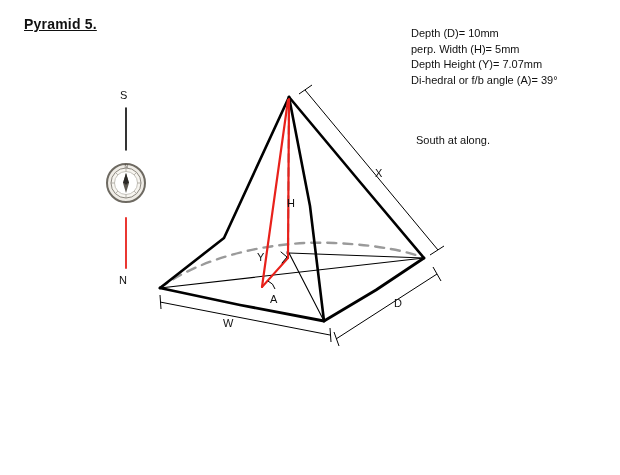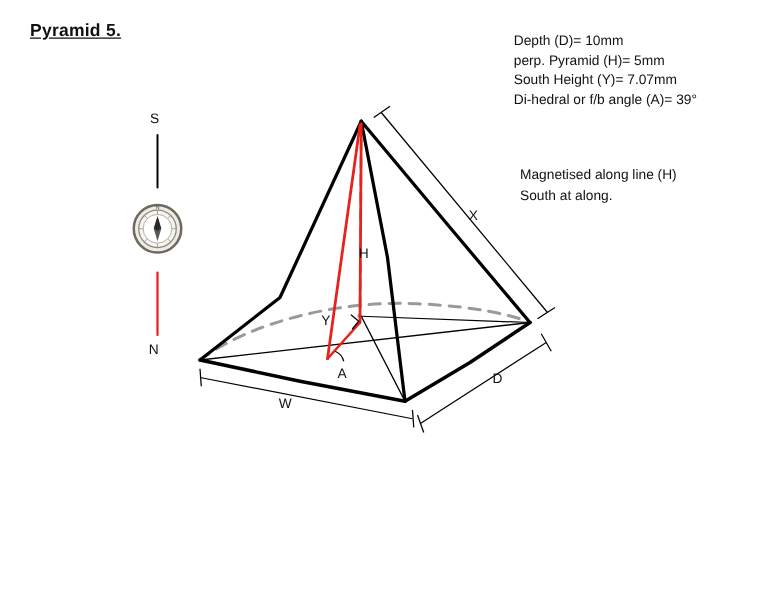--- a/index.html
+++ b/index.html
@@ -154,29 +154,28 @@
       <polygon points="0,-10 3,0 -3,0" fill="#2b2926"></polygon>
       <circle cx="0" cy="0" r="1.6" fill="#2b2926"></circle>
       <text x="0" y="-15.5" text-anchor="middle" font-size="4.5" fill="#4a463f" font-family="Liberation Sans, sans-serif">N</text>
     </g>
   </svg>
 
   <div class="title">Pyramid 5.</div>
 
   <div class="spec-block">
     <span class="spec-line">Depth (D)=  10mm</span>
-    <span class="spec-line">perp. Pyramid (H)= 5mm</span>
-    <span class="spec-line">South Height (Y)= 7.07mm</span>
+    <span class="spec-line">perp. Width (H)= 5mm</span>
+    <span class="spec-line">Depth Height (Y)= 7.07mm</span>
     <span class="spec-line">
       <span>Di-hedral or </span><span class="it">f/b</span><span> angle (A)=  39</span><span>°</span>
     </span>
   </div>
 
   <div class="note-block">
-    <span class="spec-line">Magnetised along line (H)</span>
     <span class="spec-line">South at along.</span>
   </div>
 
   <div class="lbl lbl-S">S</div>
   <div class="lbl lbl-N">N</div>
   <div class="lbl lbl-H">H</div>
   <div class="lbl lbl-X">X</div>
   <div class="lbl lbl-Y">Y</div>
   <div class="lbl lbl-A">A</div>
   <div class="lbl lbl-W">W</div>

